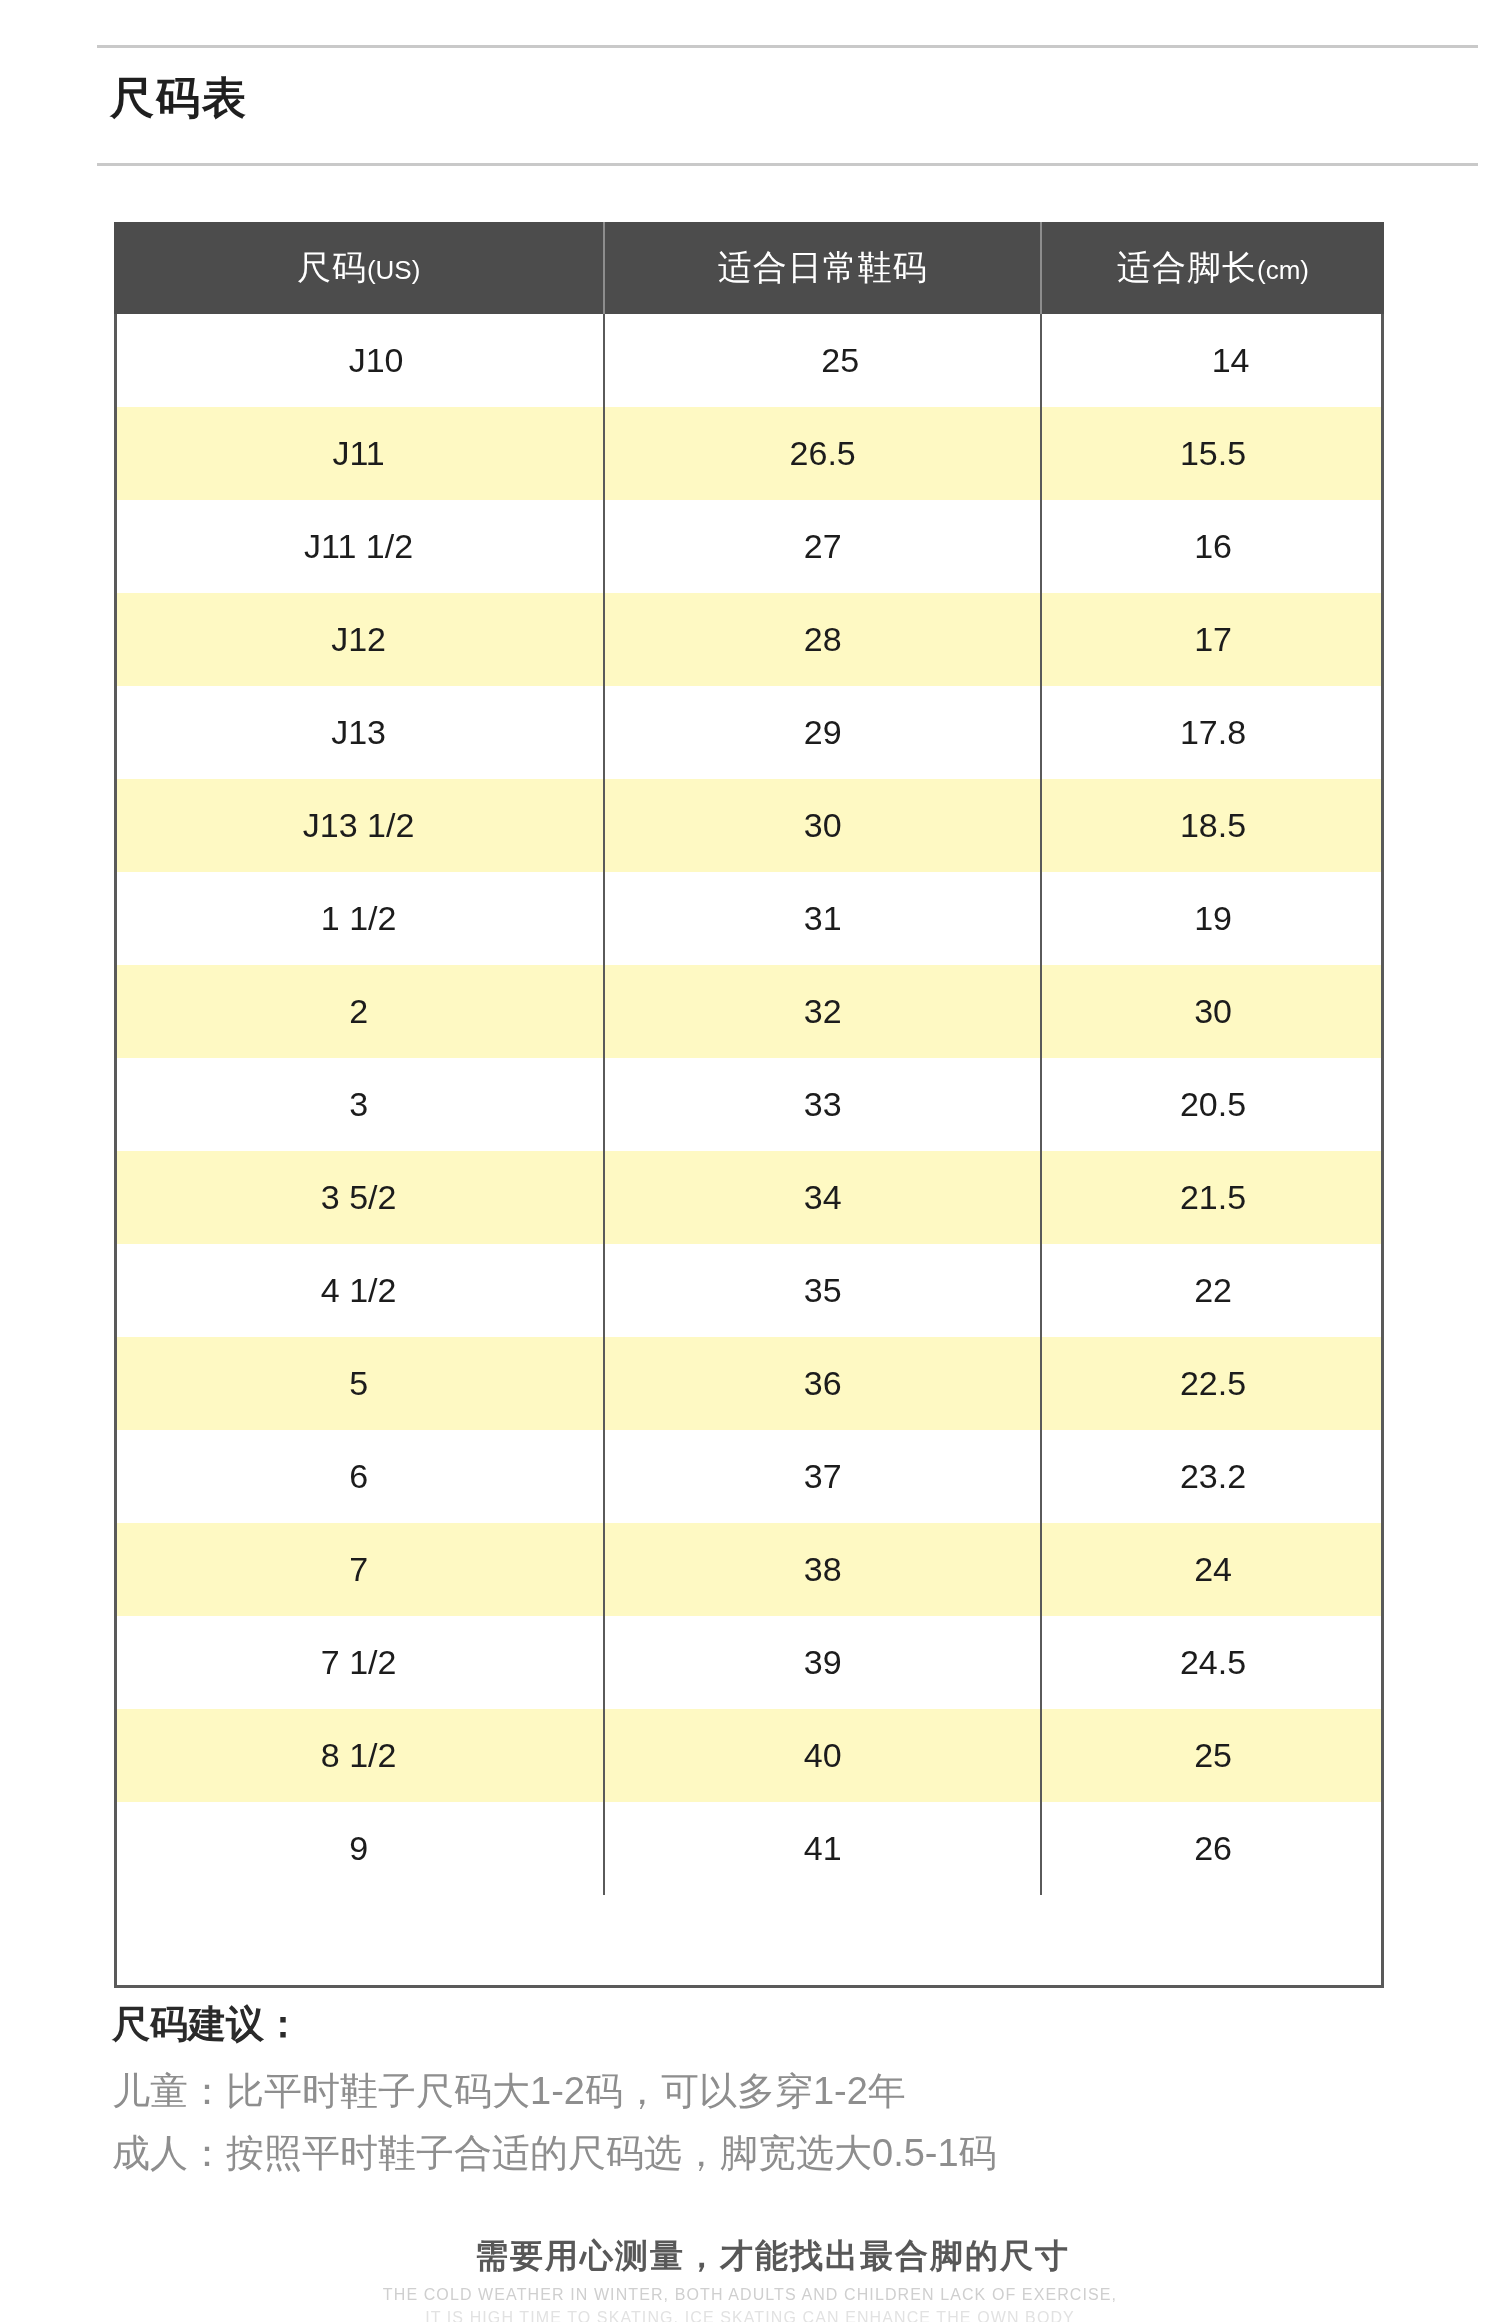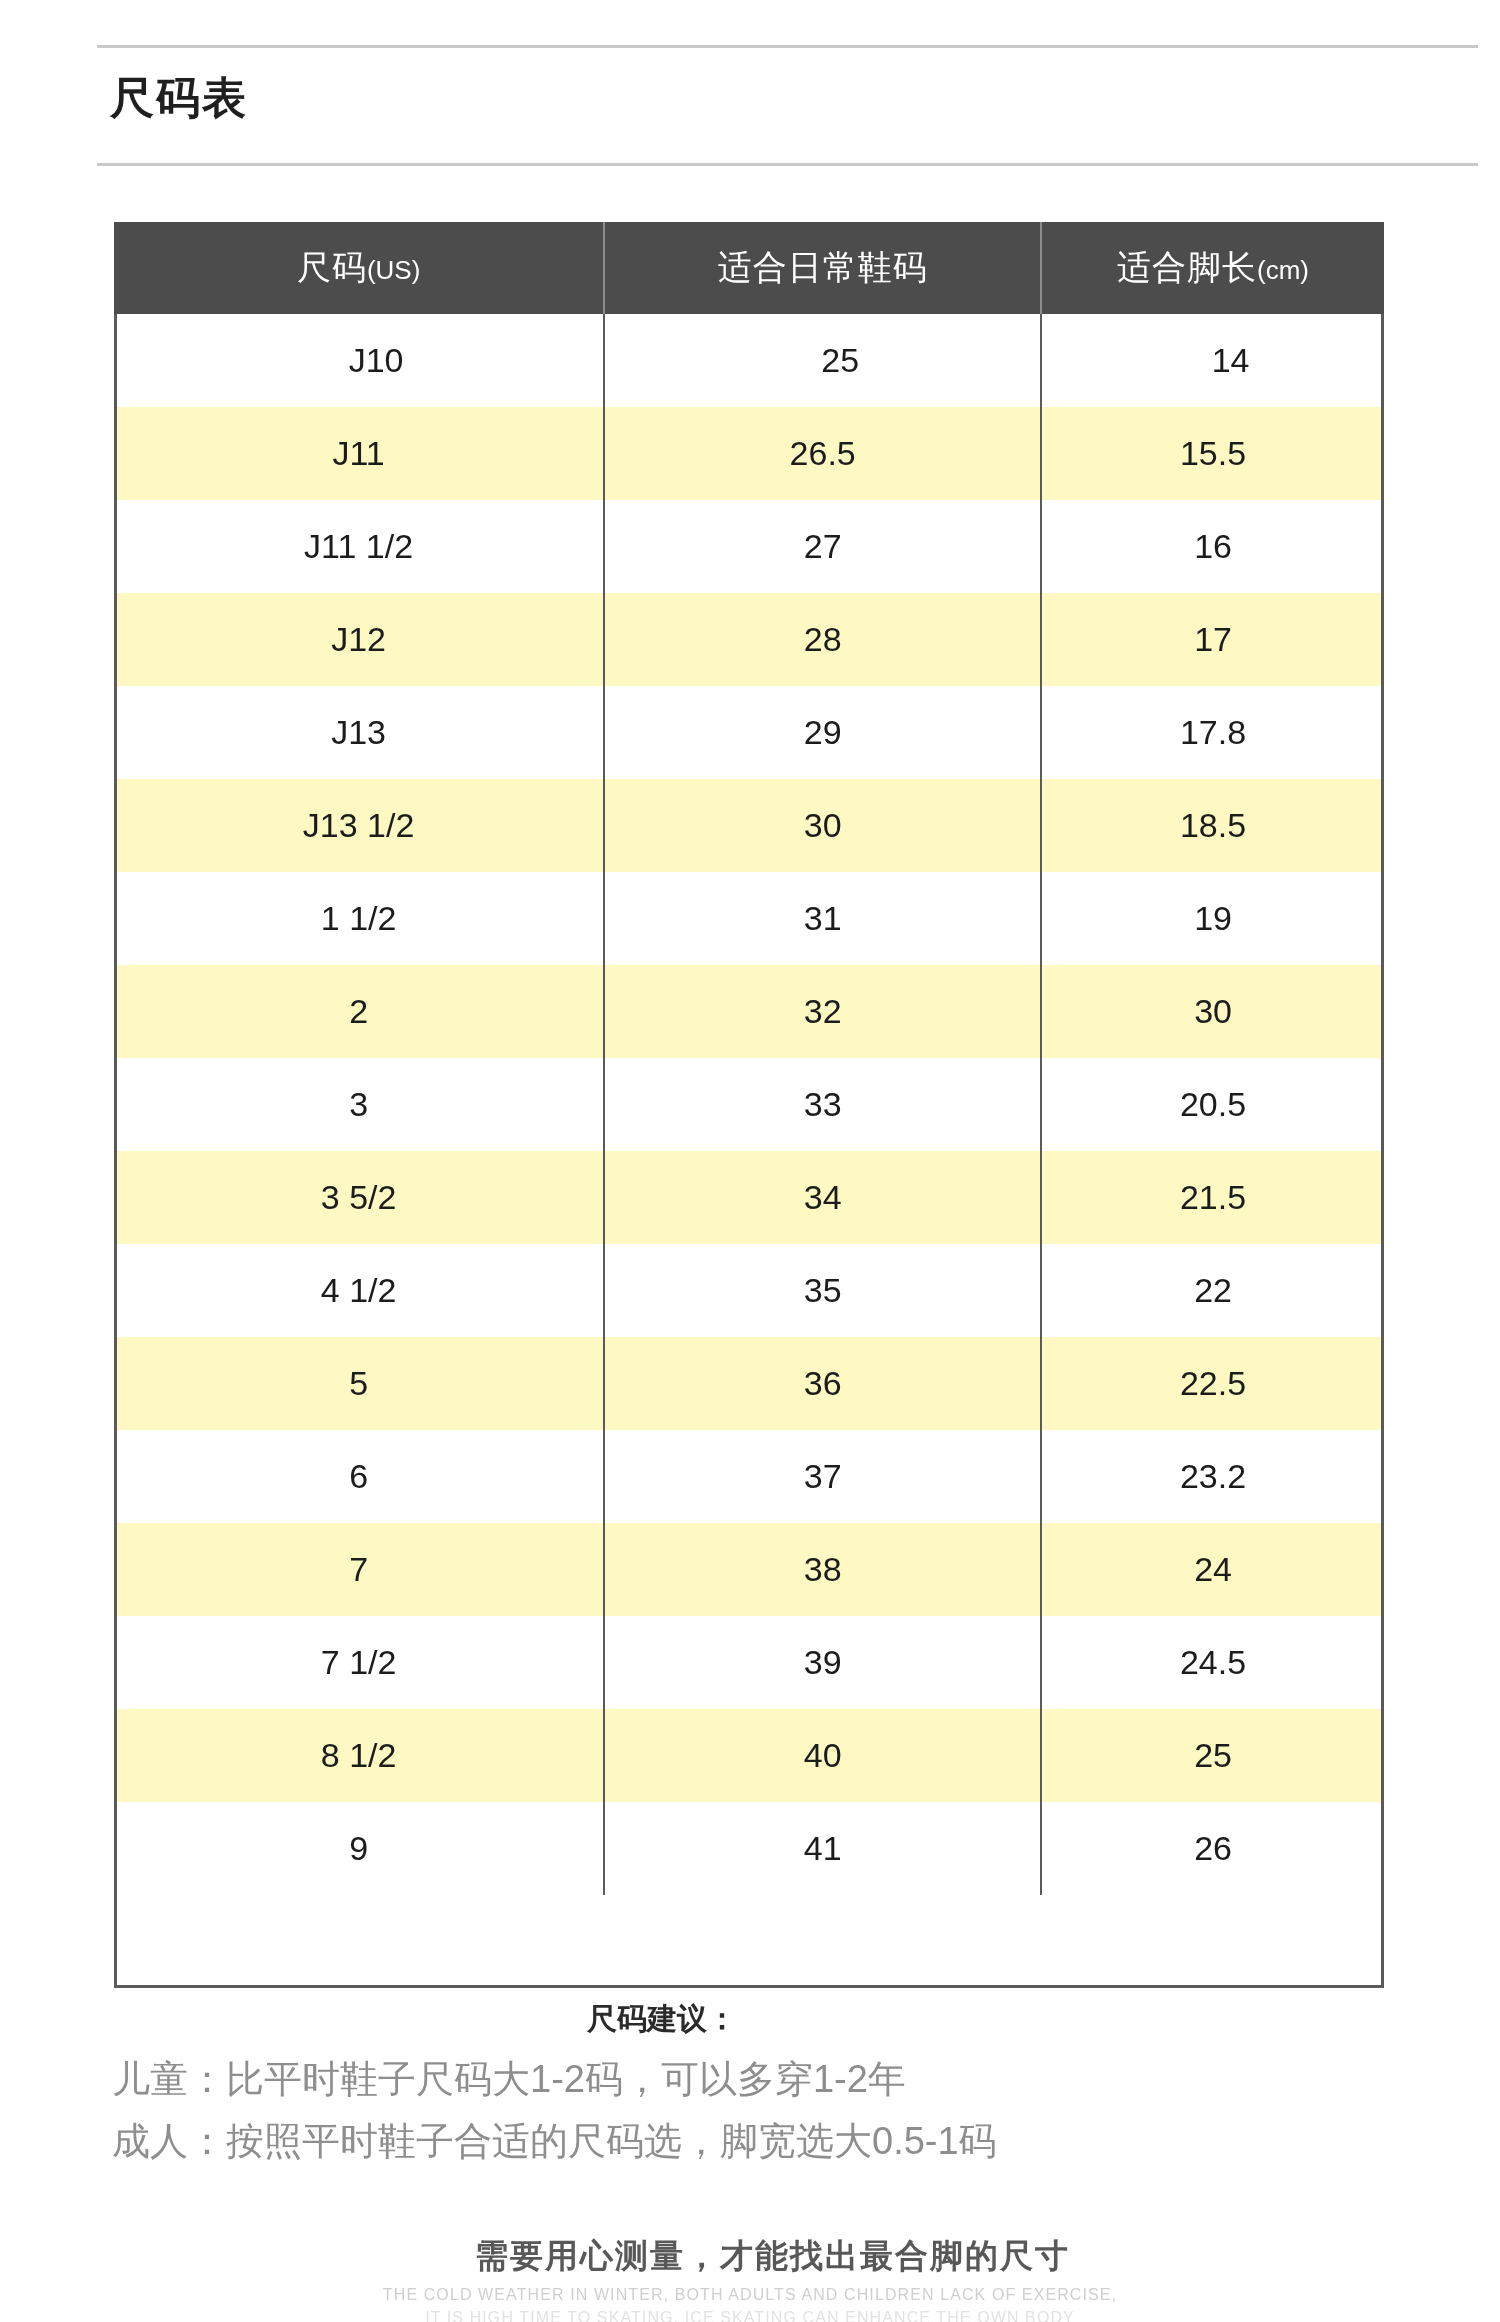--- a/index.html
+++ b/index.html
@@ -105,26 +105,25 @@
   }
 
   
   .notes {
     position: absolute;
     left: 112px;
     top: 1996px;
     width: 1100px;
   }
   .notes-title {
-    font-size: 30px;
+    font-size: 38px;
     font-weight: bold;
     color: #2a2a2a;
     line-height: 1.5;
     margin-bottom: 8px;
-    text-align: center;
   }
   .note-line {
     font-size: 38px;
     color: #8e8e8e;
     line-height: 1.62;
   }
 
   
   .banner {
     position: absolute;

